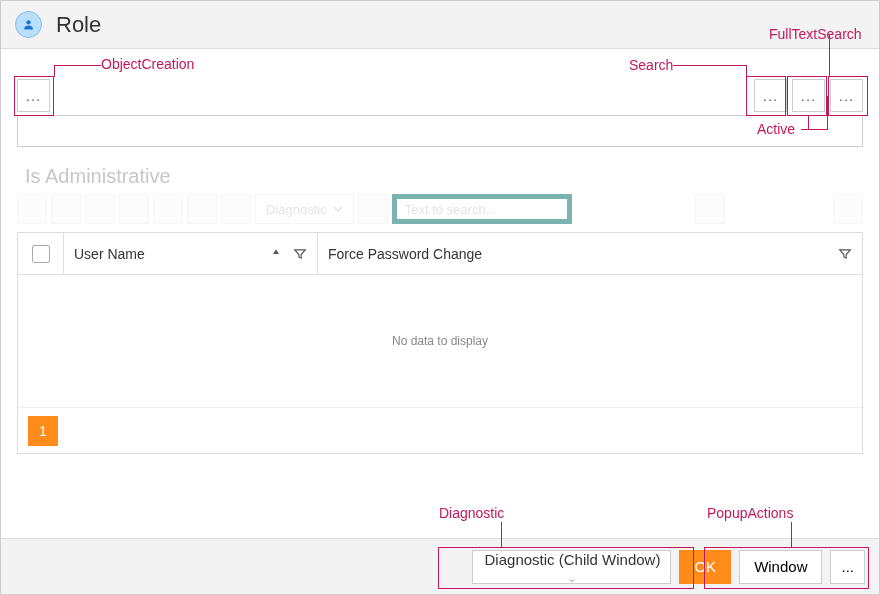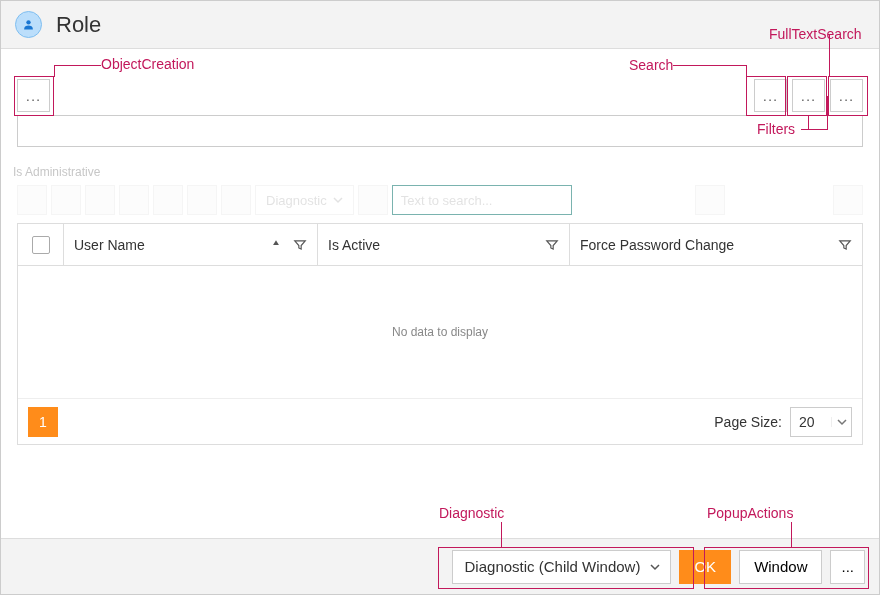--- a/index.html
+++ b/index.html
@@ -11,46 +11,46 @@
 .toolbar { position: relative; padding: 10px 16px 4px 16px; height: 60px; }
 .btn-dot { width: 33px; height: 33px; border: 1px solid #ccc; background: #fff; display: inline-flex; align-items: center; justify-content: center; cursor: pointer; font-size: 15px; color: #666; letter-spacing: 1px; }
 .btn-dot-group-right { position: absolute; right: 16px; top: 30px; display: flex; gap: 5px; }
 .btn-dot-left { position: absolute; left: 16px; top: 30px; }
 .callout { position: absolute; color: #C2185B; font-size: 14px; pointer-events: none; z-index: 5; }
 .callout-line { position: absolute; background: #C2185B; pointer-events: none; z-index: 4; }
 .callout-box { position: absolute; border: 1px solid #C2185B; pointer-events: none; z-index: 3; }
 .form { padding: 6px 16px 10px 16px; }
 .form-label { font-size: 14px; color: #444; margin-bottom: 4px; display: block; }
 .text-input { width: 100%; height: 32px; border: 1px solid #ccc; padding: 4px 8px; font-size: 14px; }
-.admin-label { padding: 8px 12px 6px; color: #c7c7c7; font-size: 12px; }
+.admin-label { padding: 8px 24px 6px; color: #c7c7c7; font-size: 20px; }
 .ghost-toolbar { padding: 0 16px 6px 16px; height: 38px; position: relative; }
 .ghost-btn { display:inline-block; width:30px; height:30px; border:1px solid #eee; background:#fafafa; vertical-align:middle; }
 .ghost-row { display:flex; gap:4px; align-items:center; opacity:0.55; }
-.ghost-search { flex:0 0 180px; height:30px; border:1px solid #0f766e; color:#ccc; display:flex; align-items:center; padding:0 8px; font-size:13px; }
+.ghost-search { flex:0 0 180px; height:30px; border:5px solid #0f766e; color:#ccc; display:flex; align-items:center; padding:0 8px; font-size:13px; }
 .ghost-chip { height:30px; border:1px solid #eee; color:#ccc; display:flex; align-items:center; padding:0 10px; font-size:13px; gap:6px; }
 .grid-wrap { margin: 0 16px; border: 1px solid #ddd; }
 .grid-head { display: flex; height: 42px; border-bottom: 1px solid #ddd; background: #fff; }
 .gh-cell { display:flex; align-items:center; padding:0 10px; border-right:1px solid #ddd; font-size:14px; color:#333; }
 .gh-check { width:46px; justify-content:center; }
 .gh-user { flex: 0 0 254px; justify-content:space-between; }
 .gh-active { flex: 0 0 252px; justify-content:space-between; }
 .gh-force { flex: 1; justify-content:space-between; border-right:none; }
 .chk { width:18px; height:18px; border:1px solid #aaa; border-radius:2px; background:#fff; }
 .filter-ic, .sort-ic { width:14px; height:14px; fill:#555; flex-shrink:0; }
 .head-icons { display:flex; gap:10px; align-items:center; }
 .grid-body { height: 132px; display:flex; align-items:center; justify-content:center; color:#888; font-size:12px; }
 .grid-foot { height: 46px; display:flex; align-items:center; padding:0 10px; border-top:1px solid #eee; }
 .page-btn { width:30px; height:30px; background:#ff8c1a; color:#fff; display:flex; align-items:center; justify-content:center; font-size:14px; }
 .page-size { margin-left:auto; display:flex; align-items:center; gap:8px; font-size:14px; color:#333; }
 .ps-select { width:62px; height:30px; border:1px solid #ccc; display:flex; align-items:center; }
 .ps-val { flex:1; padding:0 8px; }
 .ps-caret { width:20px; display:flex; align-items:center; justify-content:center; border-left:1px solid #eee; }
 .bottom-spacer { height: 46px; }
 .footer { position:absolute; bottom:0; left:0; right:0; height:56px; background:#f3f3f3; border-top:1px solid #ddd; display:flex; align-items:center; justify-content:flex-end; padding:0 14px; gap:8px; }
-.diag-drop { height:34px; border:1px solid #ccc; background:#fff; display:flex; align-items:center; padding:0 10px 0 12px; font-size:15px; color:#333; gap:10px; }
+.diag-drop { height:34px; border:1px solid #ccc; background:#fff; display:flex; align-items:center; padding:0 10px 0 12px; font-size:15px; color:#333; gap:10px;flex-direction:column; }
 .btn { height:34px; padding:0 14px; border:1px solid #ccc; background:#fff; font-size:15px; cursor:pointer; display:flex; align-items:center; }
 .btn-primary { background:#ff8c1a; color:#fff; border-color:#ff8c1a; }
 svg.caret { width:10px; height:10px; }
 </style>
 </head>
 <body>
 
 <div class="header">
   <div class="avatar">
     <svg viewBox="0 0 24 24">
@@ -65,21 +65,21 @@
   <div class="btn-dot btn-dot-left">...</div>
   <div class="btn-dot-group-right">
     <div class="btn-dot">...</div>
     <div class="btn-dot">...</div>
     <div class="btn-dot">...</div>
   </div>
 </div>
 
 <span class="callout" style="left:100px; top:55px;">ObjectCreation</span>
 <span class="callout" style="left:628px; top:56px;">Search</span>
-<span class="callout" style="left:756px; top:120px;">Filters</span>
+<span class="callout" style="left:756px; top:120px;">Active</span>
 <span class="callout" style="left:768px; top:25px;">FullTextSearch</span>
 <span class="callout" style="left:438px; top:504px;">Diagnostic</span>
 <span class="callout" style="left:706px; top:504px;">PopupActions</span>
 
 <div class="callout-box" style="left:13px; top:75px; width:40px; height:40px;"></div>
 <div class="callout-box" style="left:745px; top:75px; width:40px; height:40px;"></div>
 <div class="callout-box" style="left:786px; top:75px; width:40px; height:40px;"></div>
 <div class="callout-box" style="left:827px; top:75px; width:40px; height:40px;"></div>
 <div class="callout-box" style="left:437px; top:546px; width:256px; height:42px;"></div>
 <div class="callout-box" style="left:703px; top:546px; width:165px; height:42px;"></div>
@@ -140,47 +140,30 @@
       <span>User Name</span>
       <div class="head-icons">
         <svg class="sort-ic" viewBox="0 0 24 24">
             <path d="M12 4l-5 8h10z" fill="#555"></path>
           </svg>
         <svg class="filter-ic" viewBox="0 0 24 24">
             <path d="M3 5h18l-7 8v6l-4-2v-4z" fill="none" stroke="#555" stroke-width="2"></path>
           </svg>
       </div>
     </div>
-    <div class="gh-cell gh-active">
-      <span>Is Active</span>
-      <svg class="filter-ic" viewBox="0 0 24 24">
-          <path d="M3 5h18l-7 8v6l-4-2v-4z" fill="none" stroke="#555" stroke-width="2"></path>
-        </svg>
-    </div>
     <div class="gh-cell gh-force">
       <span>Force Password Change</span>
       <svg class="filter-ic" viewBox="0 0 24 24">
           <path d="M3 5h18l-7 8v6l-4-2v-4z" fill="none" stroke="#555" stroke-width="2"></path>
         </svg>
     </div>
   </div>
   <div class="grid-body">No data to display</div>
   <div class="grid-foot">
     <div class="page-btn">1</div>
-    <div class="page-size">
-      <span>Page Size:</span>
-      <div class="ps-select">
-        <span class="ps-val">20</span>
-        <span class="ps-caret">
-          <svg class="caret" viewBox="0 0 10 10">
-              <path d="M1 3l4 4 4-4" stroke="#777" stroke-width="1.5" fill="none"></path>
-            </svg>
-        </span>
-      </div>
-    </div>
   </div>
 </div>
 
 <div class="bottom-spacer"></div>
 
 <div class="footer">
   <div class="diag-drop">
     <span>Diagnostic (Child Window)</span>
     <svg class="caret" viewBox="0 0 10 10">
         <path d="M1 3l4 4 4-4" stroke="#555" stroke-width="1.5" fill="none"></path>

